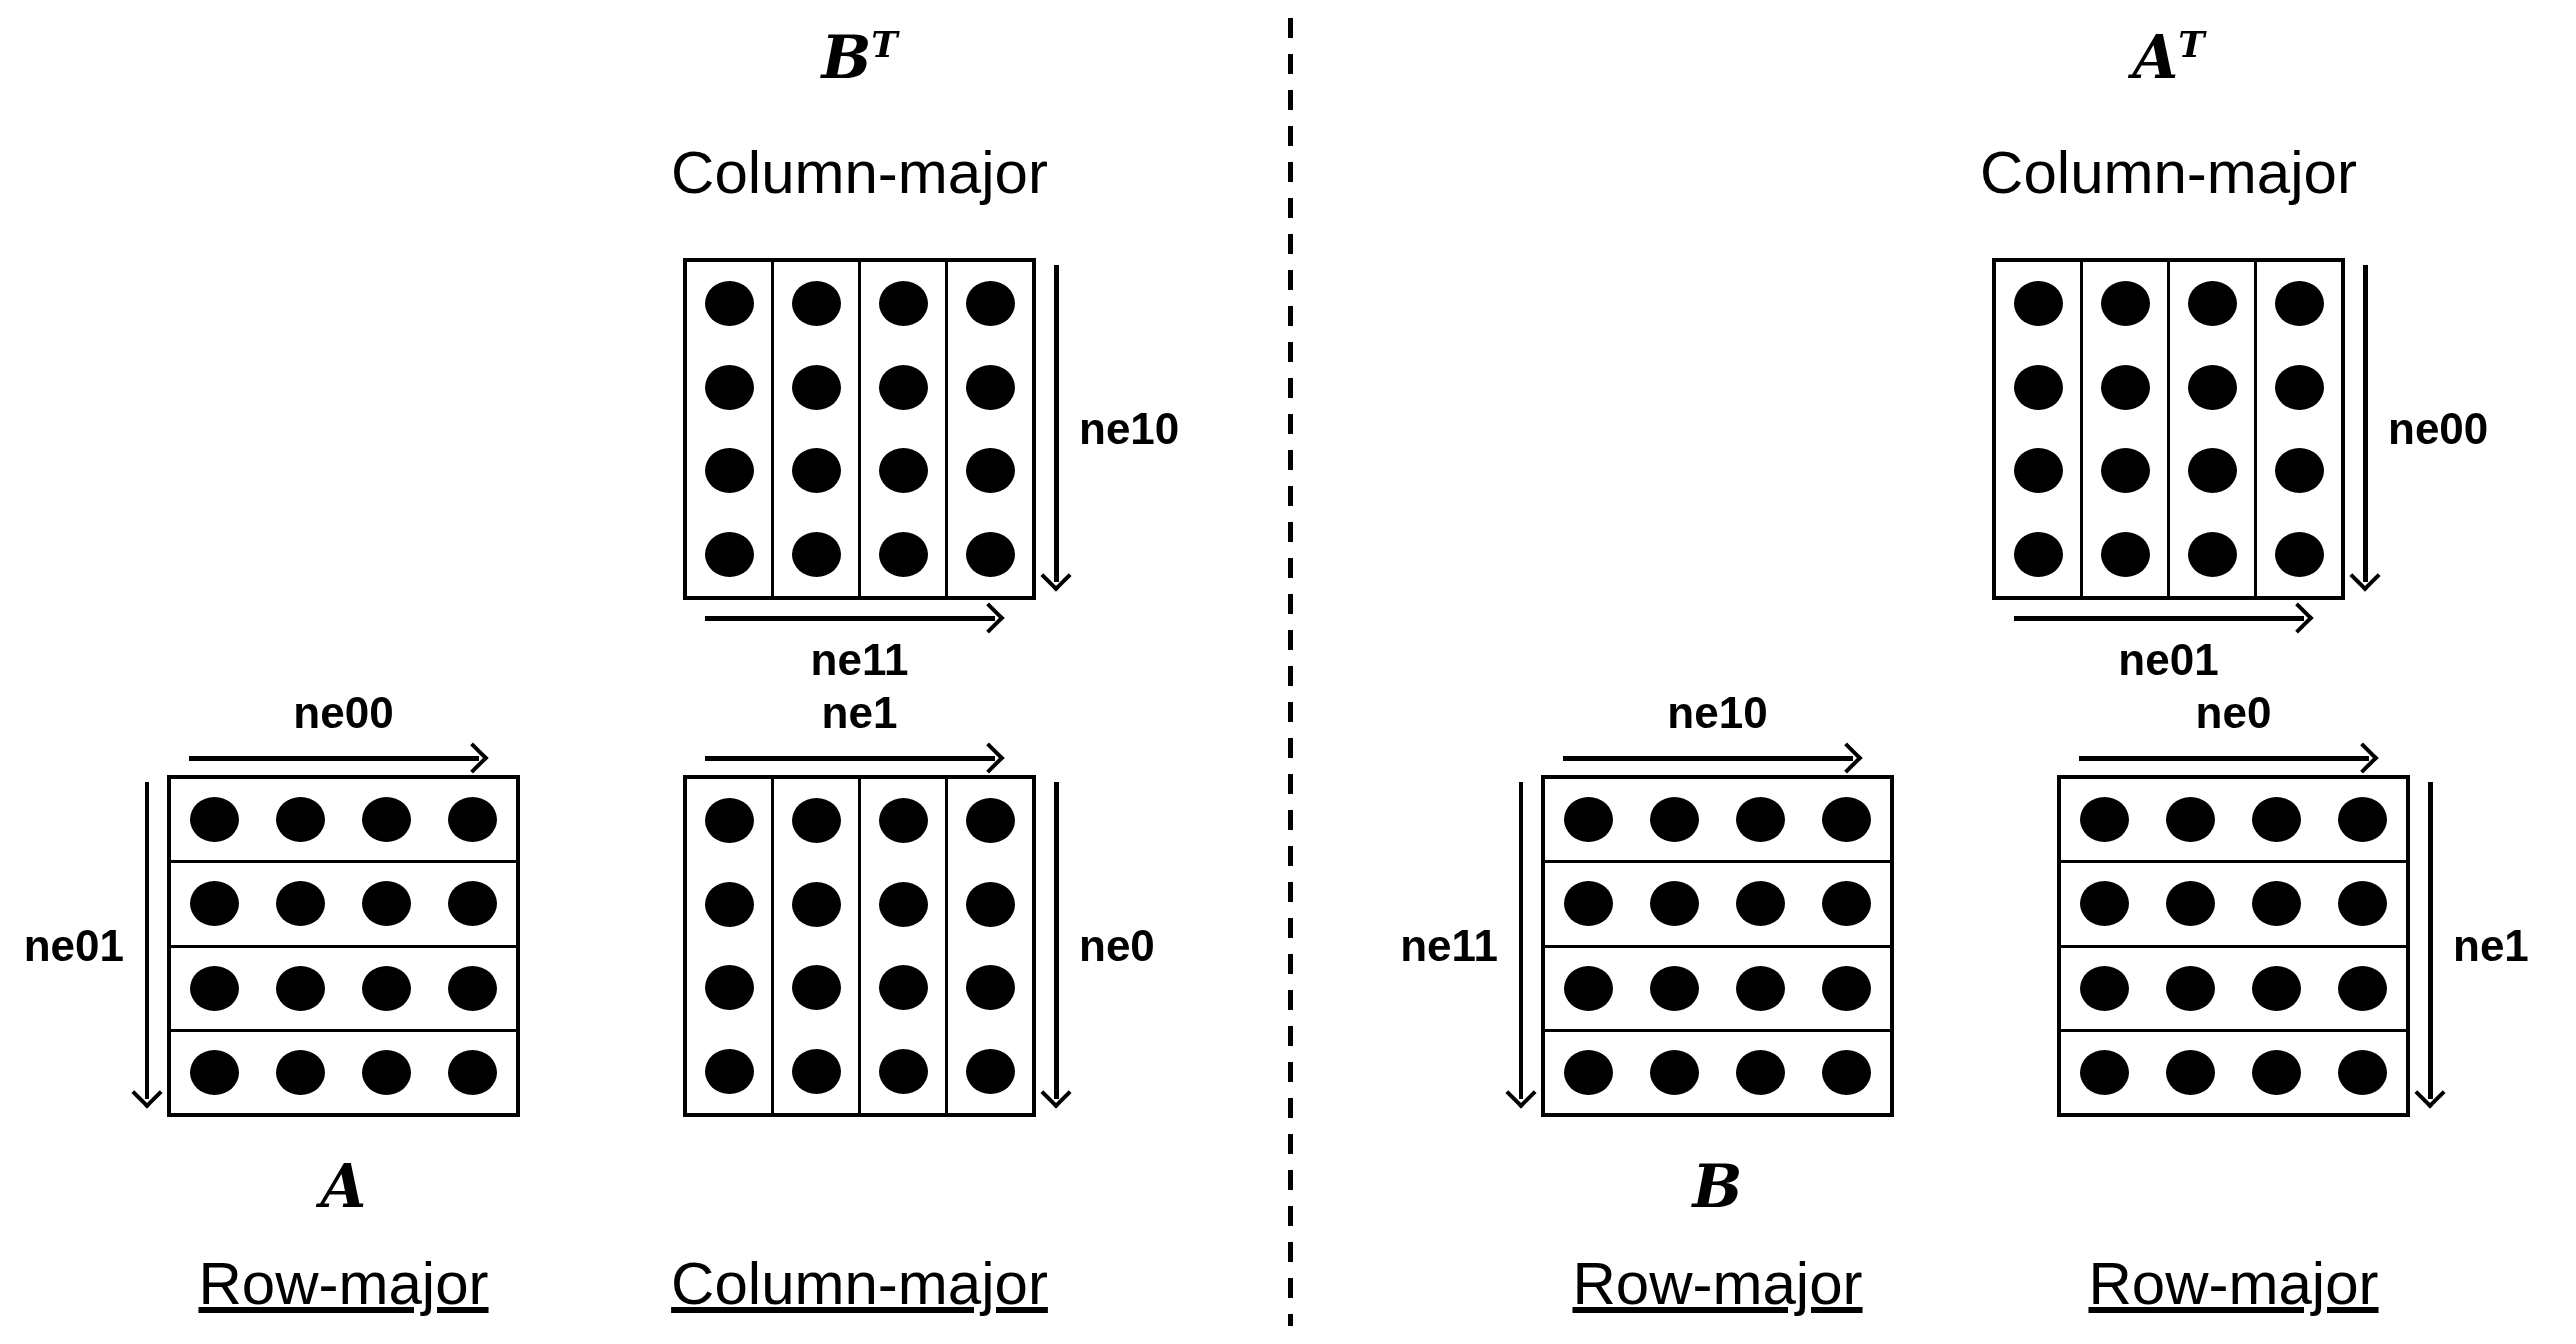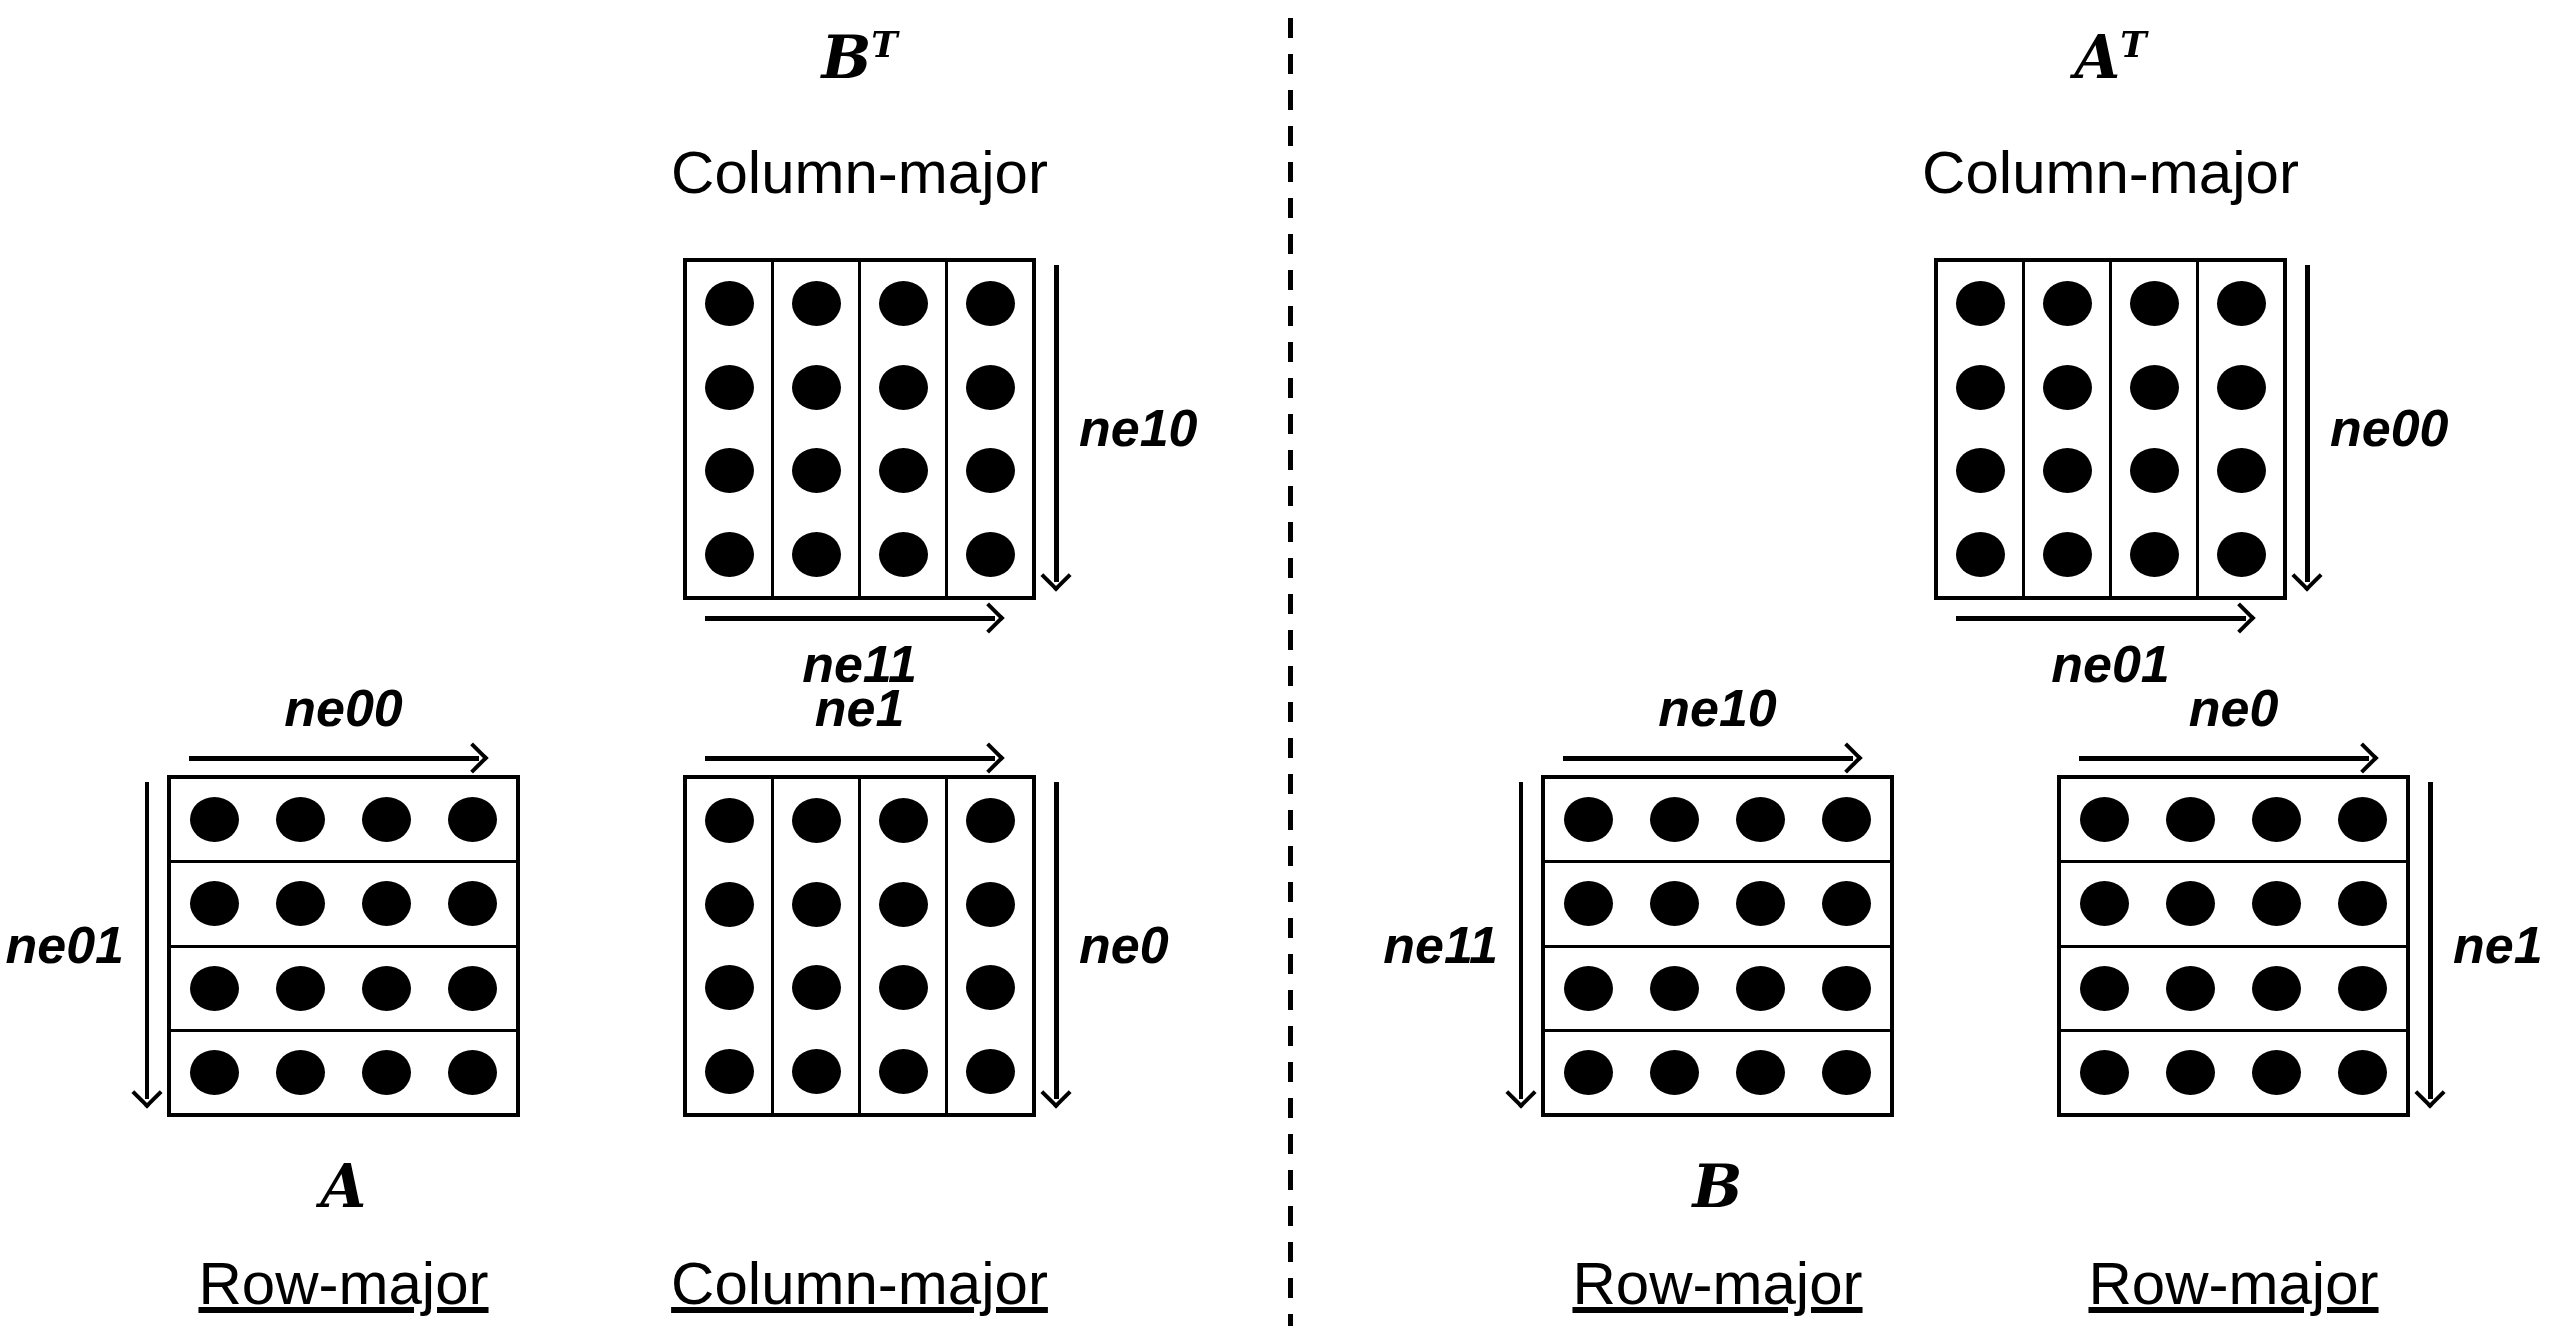--- a/index.html
+++ b/index.html
@@ -11,21 +11,21 @@
     color: #000;
     font-family: "Liberation Sans", sans-serif;
     overflow: hidden;
   }
 
   
   .unit { position: absolute; width: 353px; height: 342px; }
   #u-left-top     { left: 683px;  top: 258px; }
   #u-left-input   { left: 167px;  top: 775px; }
   #u-left-output  { left: 683px;  top: 775px; }
-  #u-right-top    { left: 1934px; top: 258px; }
+  #u-right-top    { left: 1992px; top: 258px; }
   #u-right-input  { left: 1541px; top: 775px; }
   #u-right-output { left: 2057px; top: 775px; }
 
   .box {
     position: absolute; inset: 0;
     border: 4.5px solid #000;
     display: flex;
     background: #fff;
   }
   .cols .box { flex-direction: row; }
@@ -52,21 +52,21 @@
   .h-arrow::after {
     content: ''; position: absolute; right: -5.4px; top: 50%;
     width: 18px; height: 18px;
     border-right: 4.5px solid #000; border-bottom: 4.5px solid #000;
     transform: translateY(-50%) rotate(-45deg);
   }
   .h-arrow.above { bottom: calc(100% + 14.3px); }
   .h-arrow.below { top: calc(100% + 16px); }
 
   
-  .ne { font-weight: 700; font-size: 52px; line-height: 1.1; white-space: nowrap; font-style: italic; }
+  .ne { font-weight: 700; font-size: 44px; line-height: 1.1; white-space: nowrap; }
   .v-label { position: absolute; top: 50%; transform: translateY(-50%); }
   .v-label.right-side { left: calc(100% + 43px); }
   .v-label.left-side  { right: calc(100% + 43px); }
   .h-label { position: absolute; left: 50%; transform: translateX(-50%); }
   .h-label.above { bottom: calc(100% + 38px); }
   .h-label.below { top: calc(100% + 36px); }
 
   .math {
     font-family: "DejaVu Serif", serif;
     font-style: italic; font-weight: 700;

